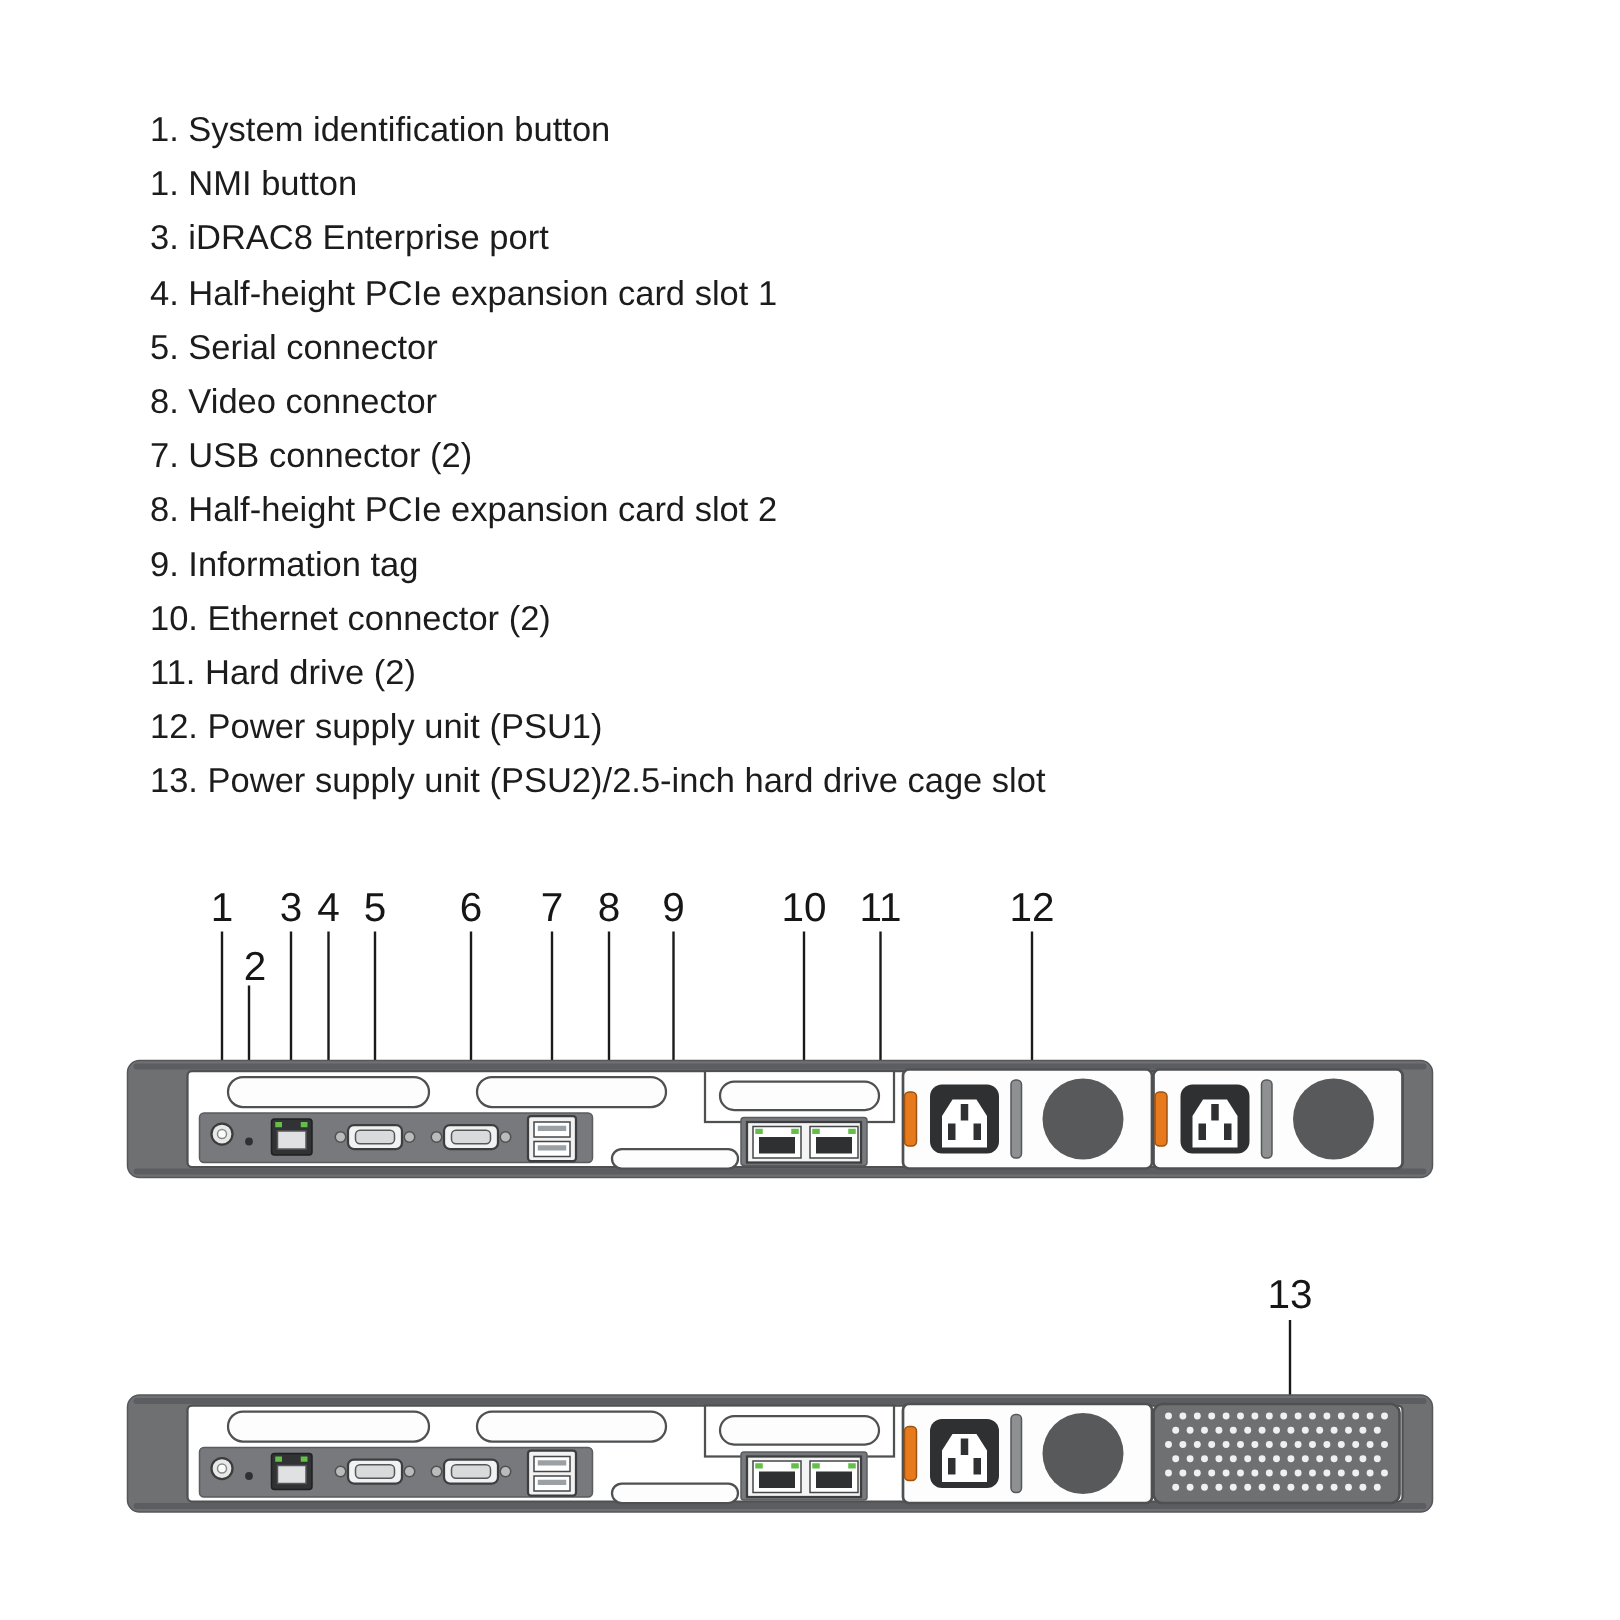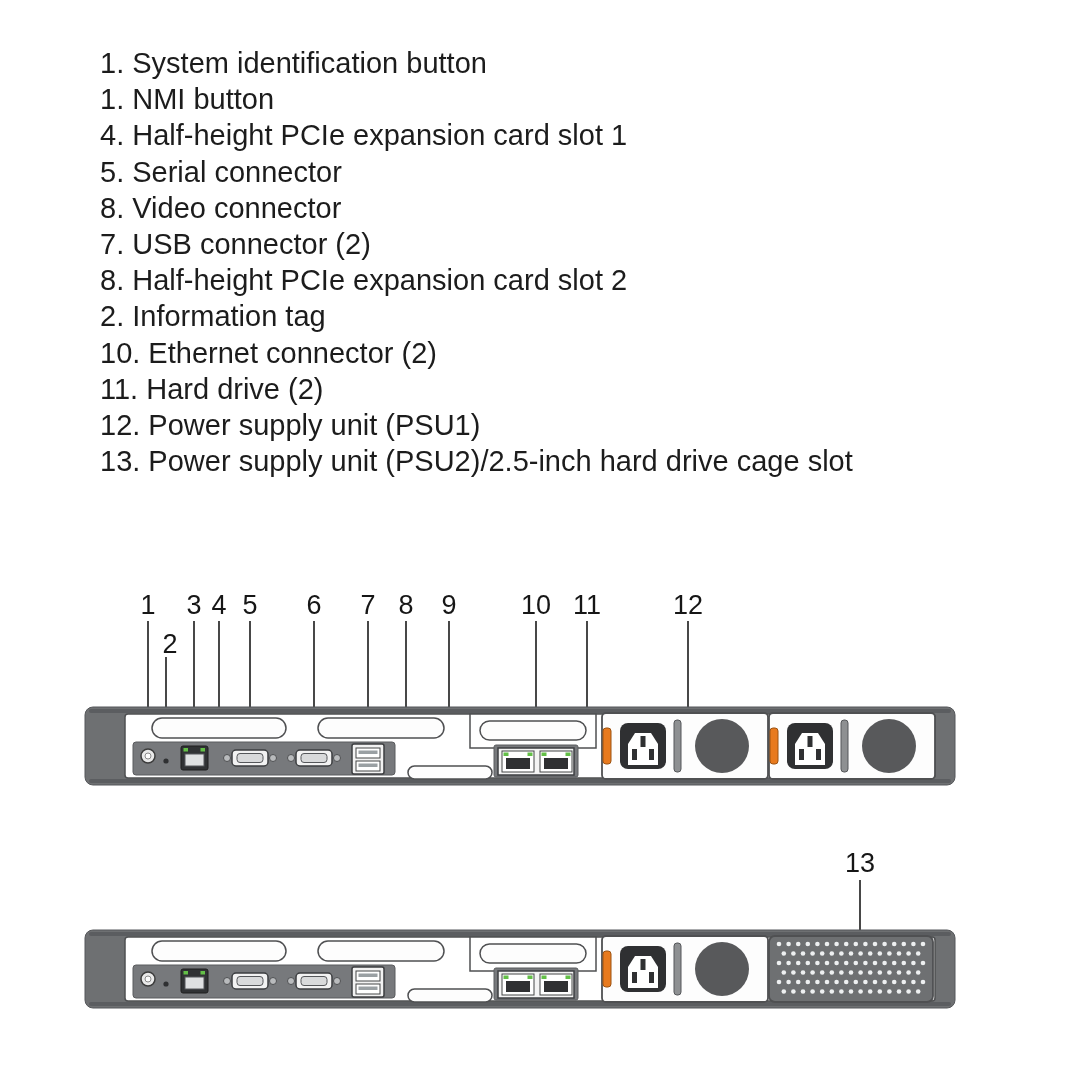--- a/index.html
+++ b/index.html
@@ -3,42 +3,43 @@
 <meta charset="utf-8">
 <style>
   html,body { margin:0; padding:0; }
   body {
     width:1080px; height:1080px; position:relative;
     background:#ffffff; overflow:hidden;
     font-family:"Liberation Sans", sans-serif;
     color:#1c1c1c;
   }
   .legend {
-    position:absolute; left:100px; top:45px;
-    font-size:29px; line-height:36.2px; white-space:nowrap;
+    position:absolute; left:100px; top:68px;
+    font-size:23px; line-height:36.2px; white-space:nowrap;
   }
   .diagram-svg { position:absolute; left:0; top:560px; }
   svg text {
     font-family:"Liberation Sans", sans-serif;
     font-size:27px; fill:#161616; text-anchor:middle;
   }
   .leader { stroke:#1a1a1a; stroke-width:1.6; }
 </style>
 </head>
 <body>
 
 <div class="legend">
   <div>1. System identification button</div>
   <div>1. NMI button</div>
+  <div>3. iDRAC8 Enterprise port</div>
   <div>4. Half-height PCIe expansion card slot 1</div>
   <div>5. Serial connector</div>
   <div>8. Video connector</div>
   <div>7. USB connector (2)</div>
   <div>8. Half-height PCIe expansion card slot 2</div>
-  <div>2. Information tag</div>
+  <div>9. Information tag</div>
   <div>10. Ethernet connector (2)</div>
   <div>11. Hard drive (2)</div>
   <div>12. Power supply unit (PSU1)</div>
   <div>13. Power supply unit (PSU2)/2.5-inch hard drive cage slot</div>
 </div>
 
 <svg class="diagram-svg" width="1080" height="520" viewBox="0 0 1080 520">
 
   <defs>
 

